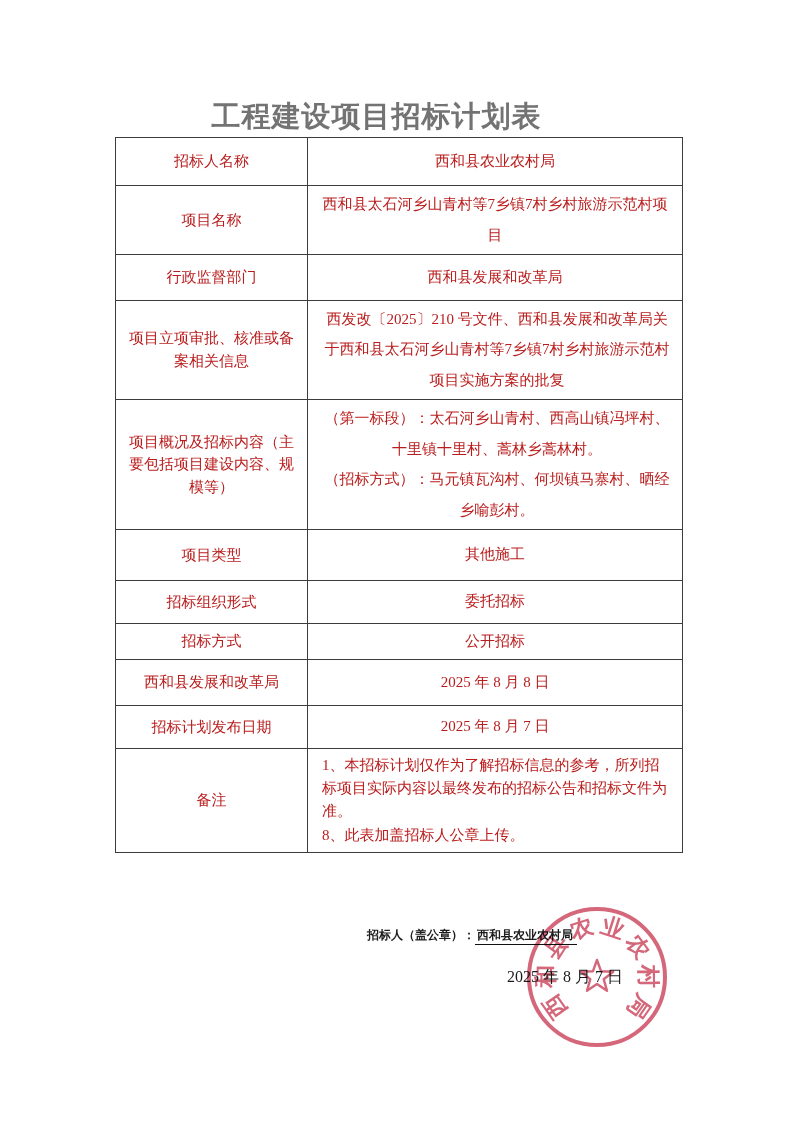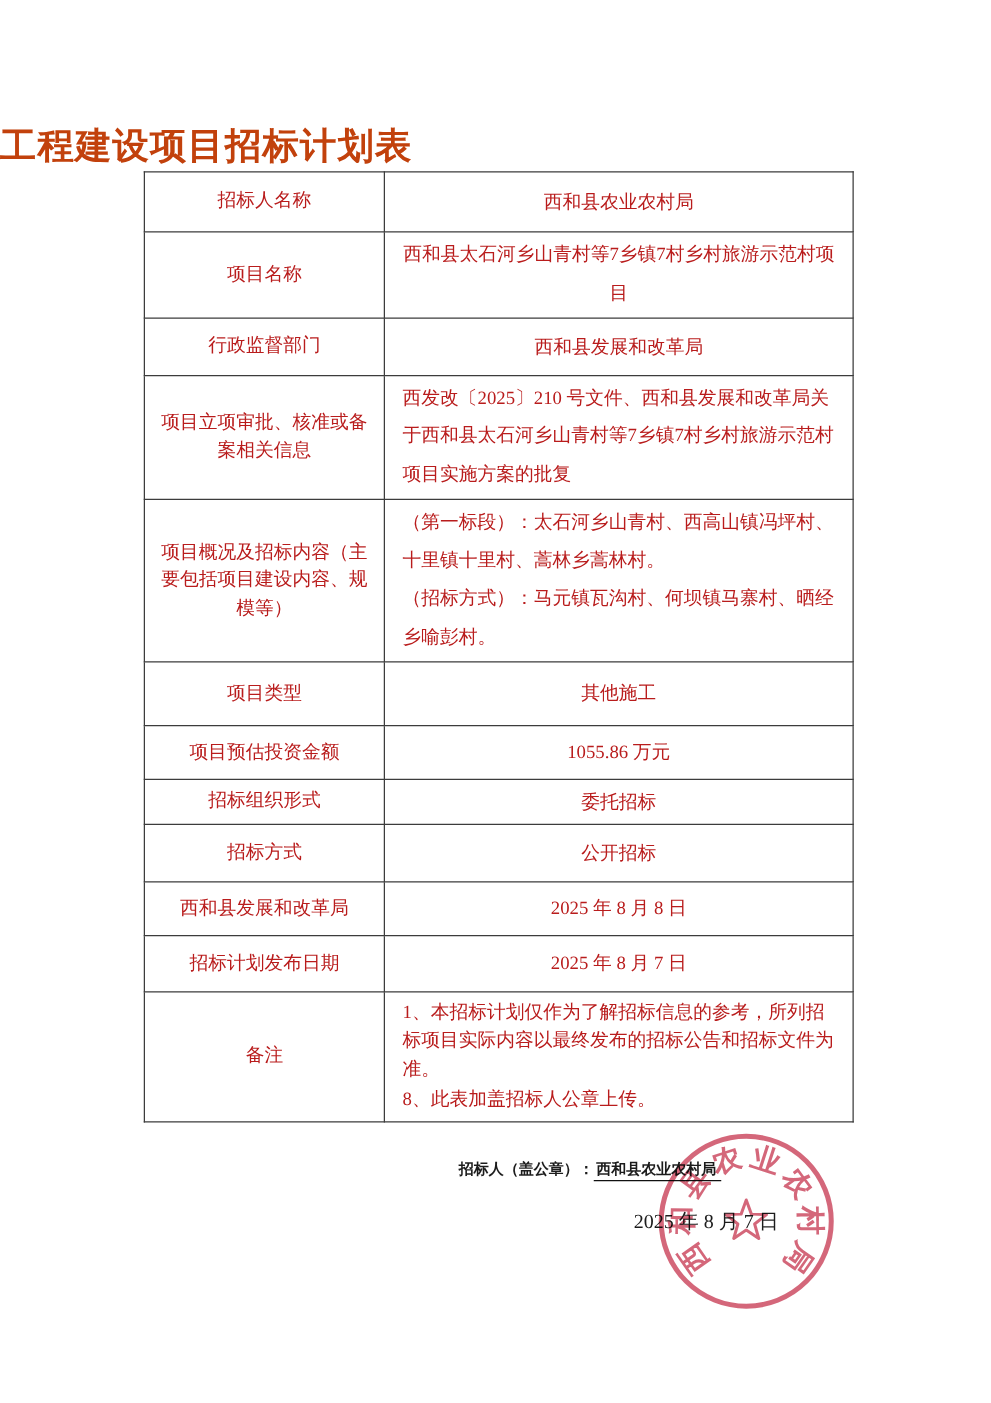--- a/index.html
+++ b/index.html
@@ -8,26 +8,26 @@
     width:793px;height:1122px;
     background:#ffffff;
     font-family:"Liberation Serif", serif;
     color:#1c1c1c;
     overflow:hidden;
   }
   .title{
     position:absolute;
     top:97px;left:0;width:753px;
     margin:0;
-    text-align:left;
+    text-align:center;
     font-family:"Liberation Sans", sans-serif;
     font-size:29px;
     font-weight:bold;
     letter-spacing:1px;
-    color:#c2410c;
+    color:#737373;
   }
   table.plan-table{
     position:absolute;
     left:115px;top:137px;
     width:567px;
     border-collapse:collapse;
     table-layout:fixed;
     font-size:15px;
     color:#b91c1c;
   }
@@ -39,21 +39,21 @@
   .plan-table col.c-label{width:192px;}
   .plan-table col.c-value{width:375px;}
   .plan-table td.label{
     text-align:center;
     line-height:1.5;
     padding:3px 9px;
   }
   .plan-table td.value{text-align:center;}
   .plan-table td.value.center-wrap{line-height:2.05;}
   .plan-table td.value.left-wide{
-    text-align:left;
+    text-align:center;
     line-height:2.05;
     white-space:pre-line;
     padding:3px 10px 3px 14px;
   }
   .plan-table td.value.left-tight{
     text-align:left;
     line-height:1.55;
     white-space:pre-line;
     padding:5px 10px 5px 14px;
   }
@@ -138,24 +138,20 @@
       <tr>
         <td class="label">项目概况及招标内容（主要包括项目建设内容、规模等）</td>
         <td class="value left-wide">（第一标段）：太石河乡山青村、西高山镇冯坪村、十里镇十里村、蒿林乡蒿林村。
 （招标方式）：马元镇瓦沟村、何坝镇马寨村、晒经乡喻彭村。</td>
       </tr>
       <tr>
         <td class="label">项目类型</td>
         <td class="value">其他施工</td>
       </tr>
       <tr>
-        <td class="label">项目预估投资金额</td>
-        <td class="value">1055.86 万元</td>
-      </tr>
-      <tr>
         <td class="label">招标组织形式</td>
         <td class="value">委托招标</td>
       </tr>
       <tr>
         <td class="label">招标方式</td>
         <td class="value">公开招标</td>
       </tr>
       <tr>
         <td class="label">西和县发展和改革局</td>
         <td class="value">2025 年 8 月 8 日</td>

